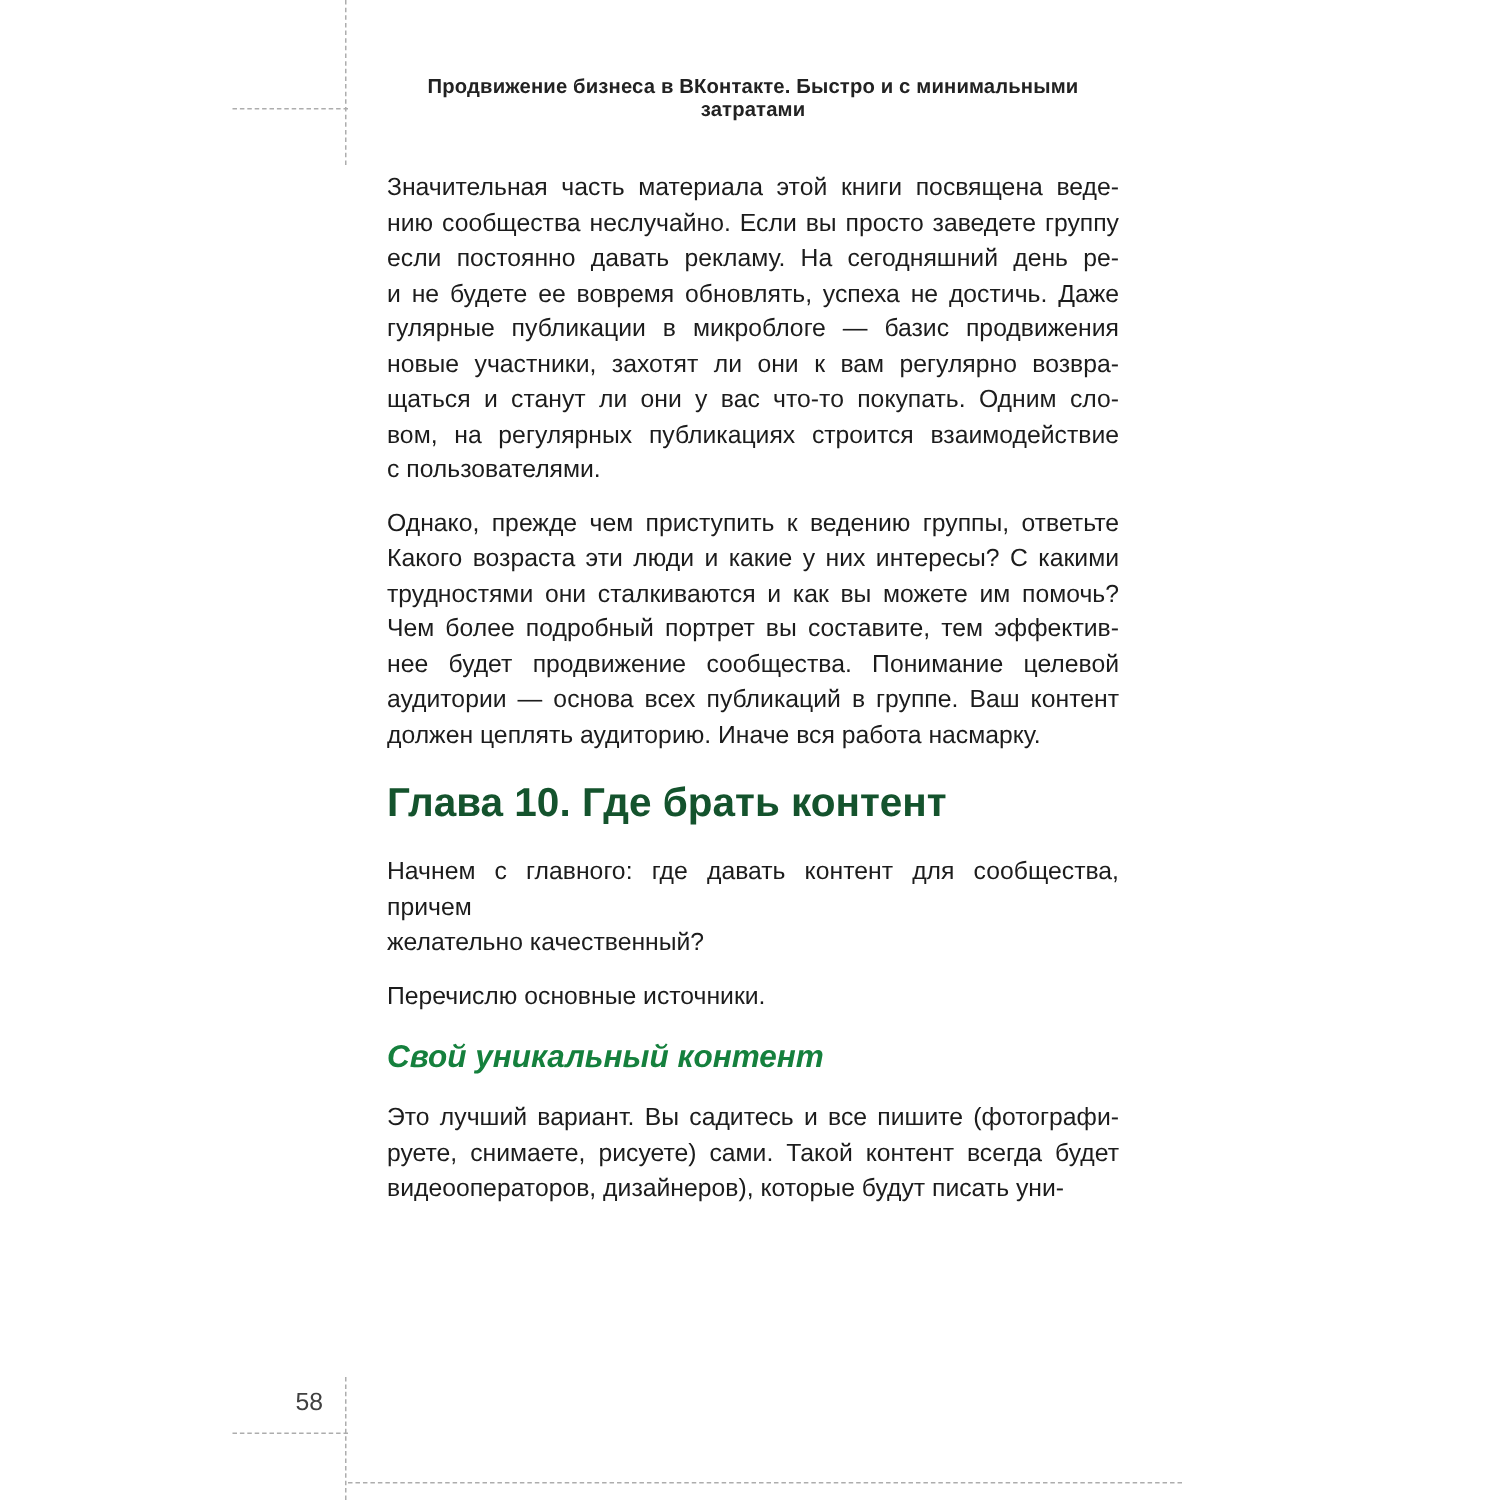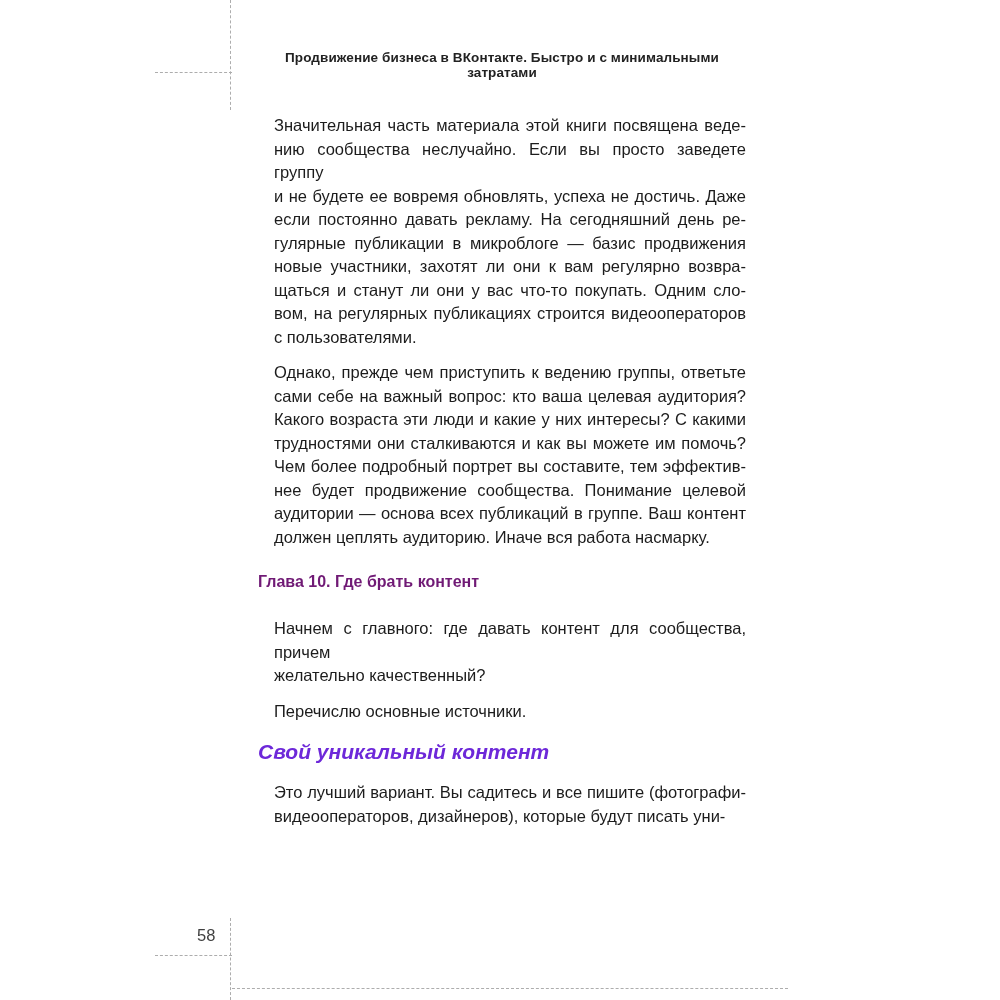--- a/index.html
+++ b/index.html
@@ -47,37 +47,36 @@
   }
   .paragraph {
     margin: 0 0 12px 0;
     font-size: 16.5px;
     line-height: 23.5px;
   }
   .paragraph .line {
     text-align: justify;
     text-align-last: justify;
     white-space: normal;
-    margin-left: 16px;
   }
   .paragraph .line.last {
     text-align-last: left;
   }
   .chapter-heading {
-    font-size: 16px;
+    font-size: 27px;
     font-weight: bold;
-    color: #701a75;
+    color: #14532d;
     margin: 18px 0 20px 0;
     line-height: 30px;
   }
   .section-heading-italic {
     font-size: 21px;
     font-style: italic;
     font-weight: bold;
-    color: #6d28d9;
+    color: #15803d;
     margin: 16px 0 16px 0;
     line-height: 26px;
   }
 
   
   .page-number {
     position: absolute;
     left: 197px;
     top: 926px;
     font-size: 16.5px;
@@ -94,48 +93,48 @@
   <div class="crop h" style="left:155px; top:955px; width:77px;"></div>
   <div class="crop v" style="left:230px; top:918px; height:82px;"></div>
   <div class="crop h" style="left:232px; top:988px; width:556px;"></div>
 
   <div class="running-header">Продвижение бизнеса в ВКонтакте. Быстро и с минимальными затратами</div>
 
   <div class="content" id="content">
       <div class="paragraph">
         <div class="line">Значительная часть материала этой книги посвящена веде-</div>
         <div class="line">нию сообщества неслучайно. Если вы просто заведете группу</div>
+        <div class="line">если постоянно давать рекламу. На сегодняшний день ре-</div>
         <div class="line">и не будете ее вовремя обновлять, успеха не достичь. Даже</div>
-        <div class="line">если постоянно давать рекламу. На сегодняшний день ре-</div>
         <div class="line">гулярные публикации в микроблоге — базис продвижения</div>
         <div class="line">новые участники, захотят ли они к вам регулярно возвра-</div>
         <div class="line">щаться и станут ли они у вас что-то покупать. Одним сло-</div>
-        <div class="line">вом, на регулярных публикациях строится видеооператоров</div>
+        <div class="line">вом, на регулярных публикациях строится взаимодействие</div>
         <div class="line last">с пользователями.</div>
       </div>
       <div class="paragraph">
         <div class="line">Однако, прежде чем приступить к ведению группы, ответьте</div>
-        <div class="line">сами себе на важный вопрос: кто ваша целевая аудитория?</div>
         <div class="line">Какого возраста эти люди и какие у них интересы? С какими</div>
         <div class="line">трудностями они сталкиваются и как вы можете им помочь?</div>
         <div class="line">Чем более подробный портрет вы составите, тем эффектив-</div>
         <div class="line">нее будет продвижение сообщества. Понимание целевой</div>
         <div class="line">аудитории — основа всех публикаций в группе. Ваш контент</div>
         <div class="line last">должен цеплять аудиторию. Иначе вся работа насмарку.</div>
       </div>
       <div class="chapter-heading">Глава 10. Где брать контент</div>
       <div class="paragraph">
         <div class="line">Начнем с главного: где давать контент для сообщества, причем</div>
         <div class="line last">желательно качественный?</div>
       </div>
       <div class="paragraph">
         <div class="line last">Перечислю основные источники.</div>
       </div>
       <div class="section-heading-italic">Свой уникальный контент</div>
       <div class="paragraph">
         <div class="line">Это лучший вариант. Вы садитесь и все пишите (фотографи-</div>
+        <div class="line">руете, снимаете, рисуете) сами. Такой контент всегда будет</div>
         <div class="line last">видеооператоров, дизайнеров), которые будут писать уни-</div>
       </div>
     </div>
 
   <div class="page-number">58</div>
 
 </div>
 
 </body></html>

